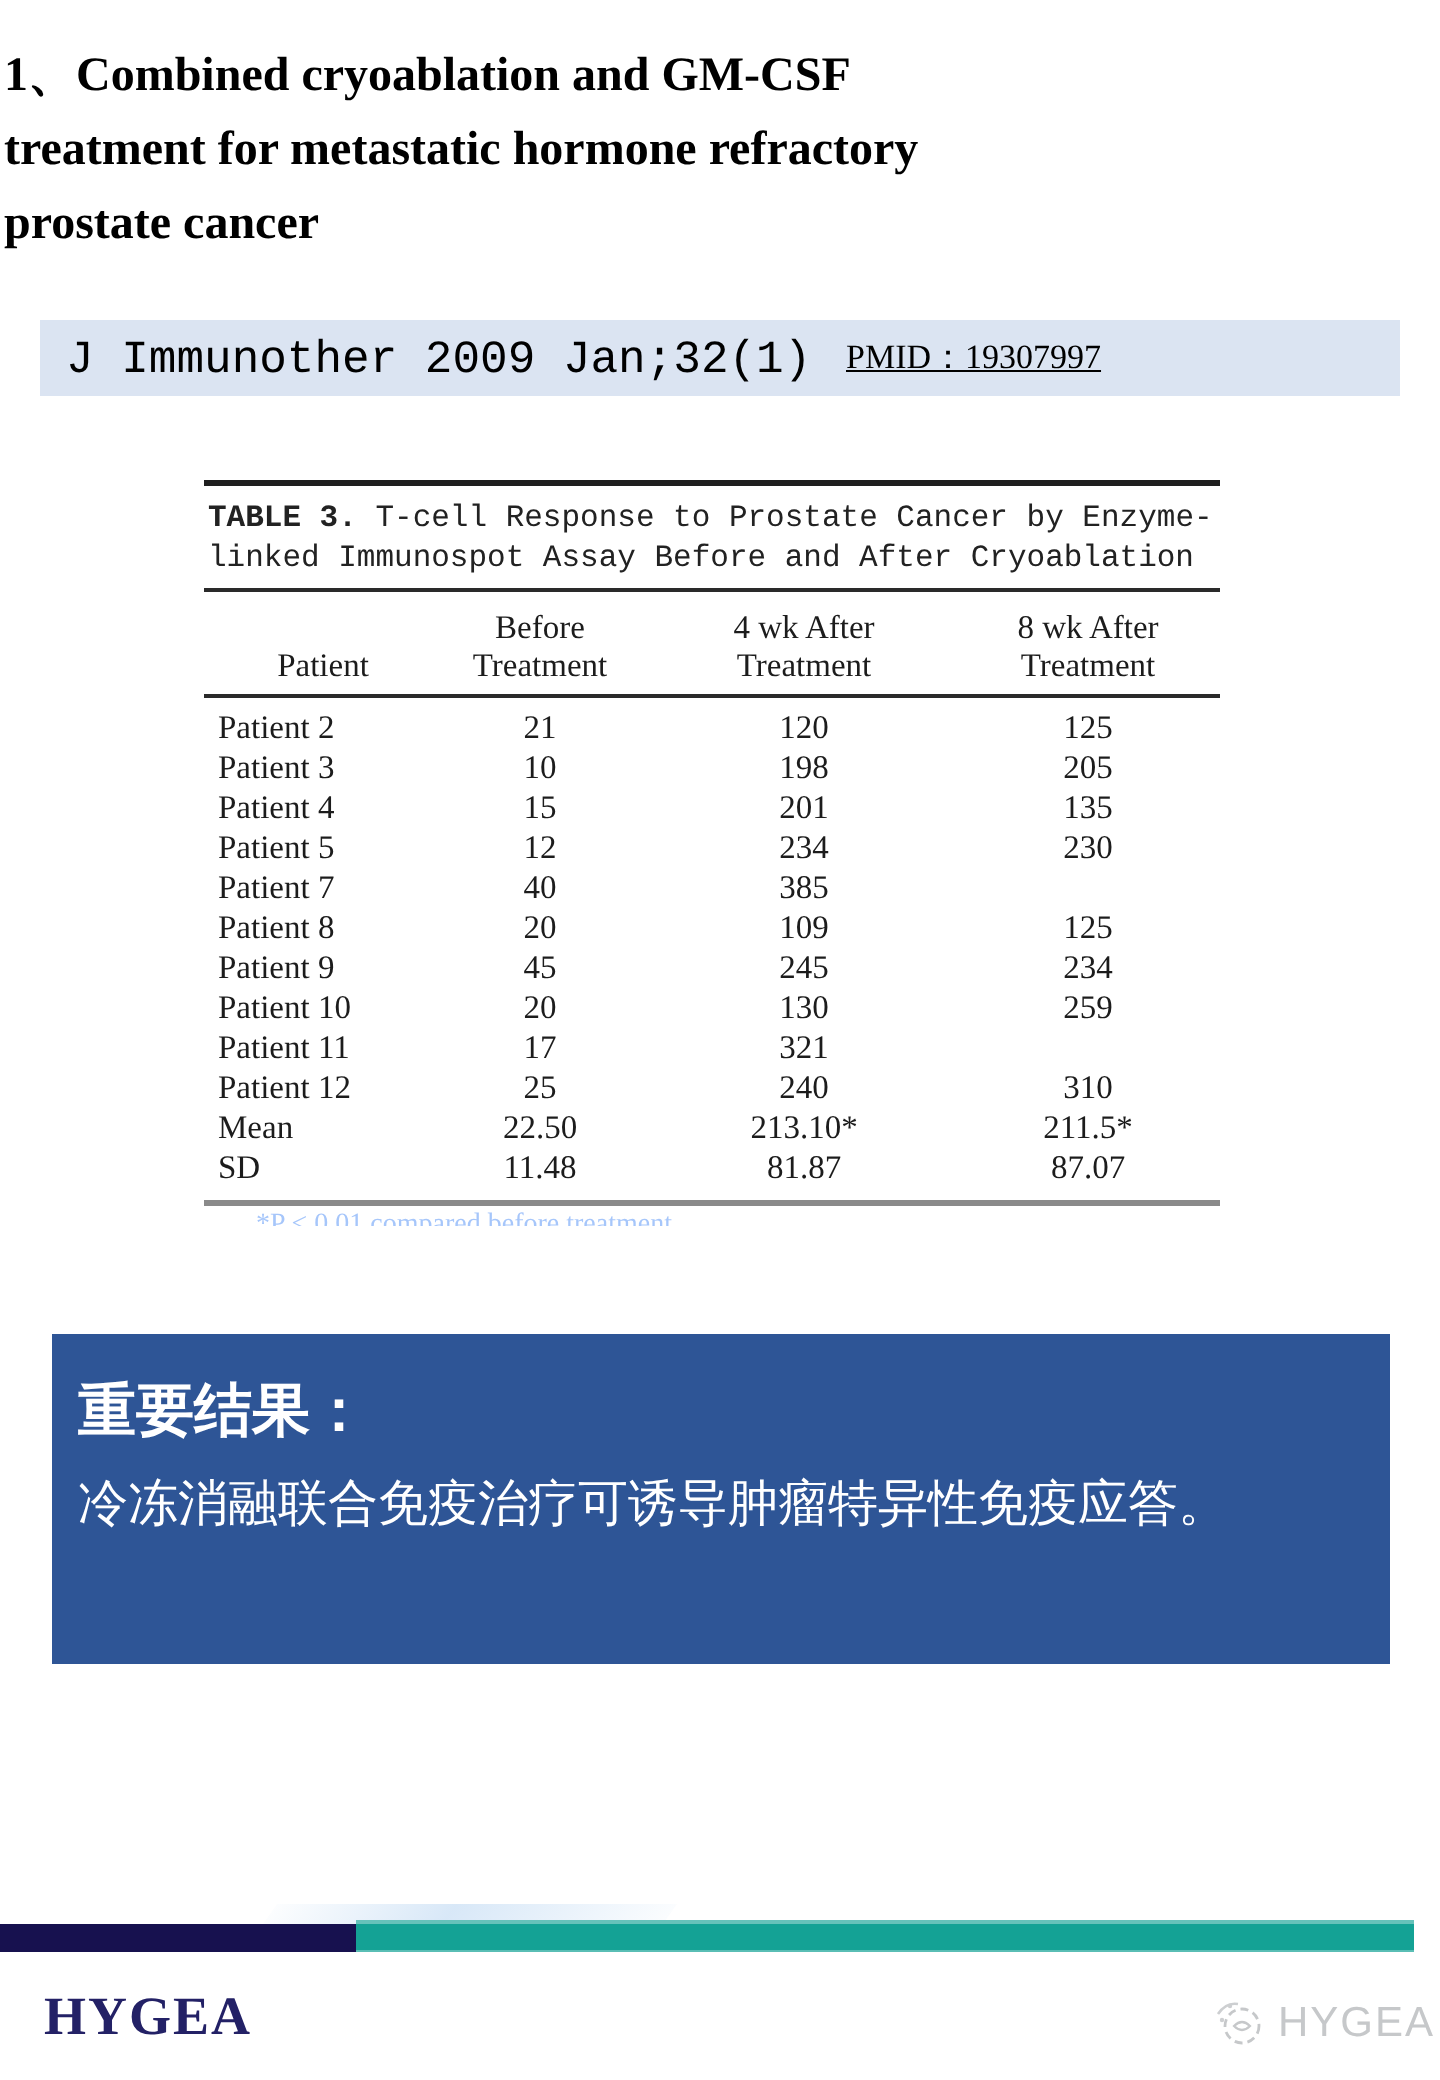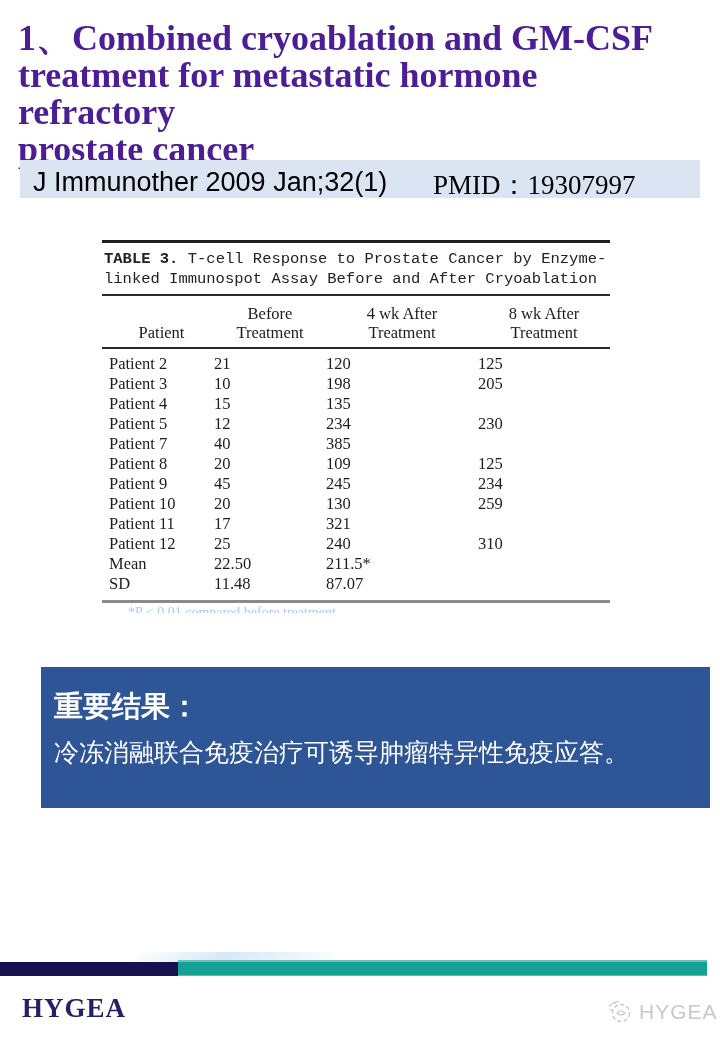--- a/index.html
+++ b/index.html
@@ -7,44 +7,45 @@
     width: 720px; height: 1040px;
     background: #ffffff;
     position: relative;
     overflow: hidden;
     font-family: "Liberation Serif", serif;
   }
   .abs { position: absolute; }
 
   
   .slide-title {
-    left: 18px; top: 20px; width: 660px;
+    left: 2px; top: 20px; width: 660px;
     font-family: "Liberation Serif", serif;
     font-weight: bold;
-    font-size: 36px;
+    font-size: 24px;
     line-height: 37px;
-    color: #4c1d95;
+    color: #000000;
     white-space: pre-line;
     margin: 0;
   }
 
   
   .cite-bar {
     left: 20px; top: 160px; width: 680px; height: 38px;
     background: #dbe4f2;
   }
   .cite-journal {
     position: absolute; left: 13px; top: 7px;
-    font-size: 27px; color: #000;
-    font-family: Liberation Sans, sans-serif;
+    font-size: 23px; color: #000;
+    font-family: Liberation Mono, monospace;
   }
   .cite-pmid {
-    position: absolute; left: 413px; top: 7px;
-    font-size: 27px; color: #000;
-    font-family: "Liberation Serif", serif;
+    position: absolute; left: 403px; top: 7px;
+    font-size: 17px; color: #000;
+    font-family: "Liberation Serif", serif;
+    text-decoration: underline;
   }
 
   
   .paper-table {
     left: 102px; top: 240px; width: 508px;
     margin: 0;
     color: #1c1c1c;
   }
   .rule { width: 100%; }
   .rule-top    { border-top: 3px solid #1f1f1f; }
@@ -71,40 +72,39 @@
   .th {
     font-weight: normal;
     font-size: 16.5px; line-height: 19px;
     text-align: center;
     white-space: pre-line;
   }
   .th-patient { text-align: center; padding-left: 7px; }
 
   .tbody-wrap { padding: 5px 0 6px 0; }
   .trow { height: 20px; line-height: 20px; }
-  .td { font-size: 16.5px; }
+  .td { font-size: 16.5px; text-align: center; }
   .td-label { text-align: left; padding-left: 7px; }
 
   .footnote-clip {
     height: 10px; overflow: hidden;
     padding-left: 26px;
     opacity: 0.45;
   }
   .footnote-clip span {
     font-size: 14px; color: #3b82f6;
     font-family: "Liberation Serif", serif;
   }
 
   
   .result-box {
-    left: 26px; top: 667px; width: 669px; height: 141px;
+    left: 26px; top: 667px; width: 669px; height: 165px;
     background: #2e5596;
     box-sizing: border-box;
     padding: 21px 10px 0 13px;
-    margin-left: 15px;
   }
   .rb-heading {
     color: #ffffff;
     font-family: "Liberation Sans", sans-serif;
     font-weight: bold;
     font-size: 29px; line-height: 36px;
   }
   .rb-body {
     margin-top: 12px;
     color: #ffffff;
@@ -188,20 +188,21 @@
       <div class="tbl-grid trow">
         <span class="td td-label">Patient 3</span>
         <span class="td">10</span>
         <span class="td">198</span>
         <span class="td">205</span>
       </div>
 
       <div class="tbl-grid trow">
         <span class="td td-label">Patient 4</span>
         <span class="td">15</span>
+        <span class="td">201</span>
         <span class="td">135</span>
       </div>
 
       <div class="tbl-grid trow">
         <span class="td td-label">Patient 5</span>
         <span class="td">12</span>
         <span class="td">234</span>
         <span class="td">230</span>
       </div>
 
@@ -241,26 +242,28 @@
       <div class="tbl-grid trow">
         <span class="td td-label">Patient 12</span>
         <span class="td">25</span>
         <span class="td">240</span>
         <span class="td">310</span>
       </div>
 
       <div class="tbl-grid trow">
         <span class="td td-label">Mean</span>
         <span class="td">22.50</span>
+        <span class="td">213.10*</span>
         <span class="td">211.5*</span>
       </div>
 
       <div class="tbl-grid trow">
         <span class="td td-label">SD</span>
         <span class="td">11.48</span>
+        <span class="td">81.87</span>
         <span class="td">87.07</span>
       </div>
     </div>
   <div class="rule rule-bottom"></div>
   <div class="footnote-clip">
     <span>*P &lt; 0.01 compared before treatment</span>
   </div>
 </figure>
 
 <div class="abs result-box">

